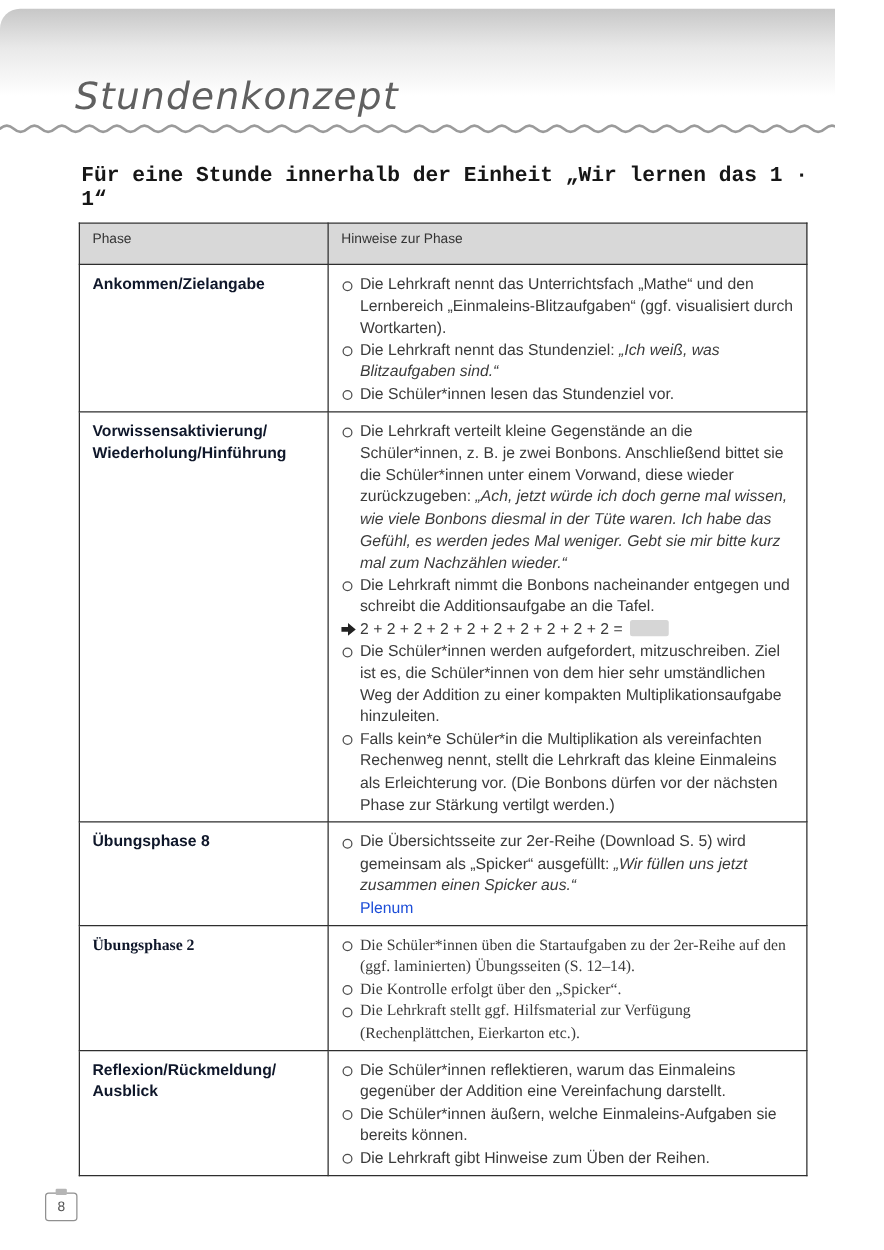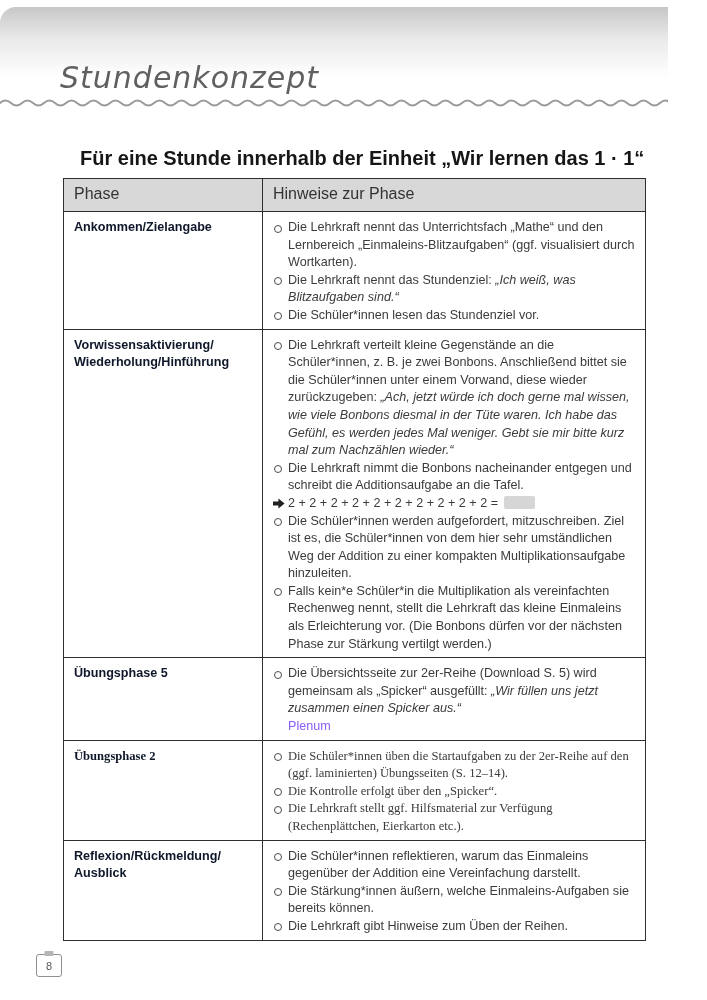--- a/index.html
+++ b/index.html
@@ -15,47 +15,47 @@
     border-radius:16px 16px 0 0;
   }
   .section-title {
     position:absolute; left:60px; top:60px; margin:0;
     font-family:"DejaVu Sans", sans-serif;
     font-size:30px; font-weight:400; font-style:italic;
     color:#606060; letter-spacing:1px;
   }
   .wavy {position:absolute; left:0; top:96px;}
   .heading {
-    position:absolute; left:65px; top:132px; margin:15px;
-    font-size:20px; font-weight:700; color:#161616;
+    position:absolute; left:65px; top:132px; margin:0;
+    font-size:17px; font-weight:700; color:#161616;font-family:Liberation Mono, monospace;
   }
   table.phase-table {
     position:absolute; left:63px; top:178px; width:582px;
     border-collapse:collapse; table-layout:fixed;
   }
   .phase-table th, .phase-table td {
     border:1.4px solid #2e2e2e; vertical-align:top; text-align:left;
   }
   .phase-table th {
     background:#d8d8d8; font-weight:400; color:#333333;
-    height:22px; padding:6px 10px 4px 10px; font-size:16px;
+    height:22px; padding:6px 10px 4px 10px; font-size:11px;
   }
   .phase-table td {
     padding:7px 10px 4px 10px;
     font-size:12.6px; line-height:17.6px; color:#3b3b3b;
   }
   td.phase-cell {font-weight:700; color:#0f172a; white-space:pre-line;}
   .hint-item {position:relative; padding-left:15px;}
   .bullet-ring {
     position:absolute; left:1px; top:5.5px; width:6px; height:6px;
     border:1.4px solid #4c4c4c; border-radius:50%;
   }
   .arrow-icon {position:absolute; left:0; top:3.5px;}
   .seg-italic {font-style:italic;}
-  .seg-muted {color:#8b5cf6;}
+  .seg-muted {color:#1d4ed8;}
   .redaction-box {
     display:inline-block; width:31px; height:13px; margin-left:6px;
     background:#d6d6d6; border-radius:2px; vertical-align:-2px;
   }
   .footer {
     position:absolute; left:36px; top:950px;
     display:flex; gap:11px; align-items:flex-start;
   }
   .page-badge {
     position:relative; width:24px; height:21px; margin-top:4px;
@@ -112,40 +112,40 @@
             <div class="hint-item bullet"><span class="bullet-ring"></span><span class="seg-normal">Die Lehrkraft verteilt kleine Gegenstände an die Schüler*innen, z. B. je zwei Bonbons. Anschließend bittet sie die Schüler*innen unter einem Vorwand, diese wieder zurückzugeben: </span><span class="seg-italic">„Ach, jetzt würde ich doch gerne mal wissen, wie viele Bonbons diesmal in der Tüte waren. Ich habe das Gefühl, es werden jedes Mal weniger. Gebt sie mir bitte kurz mal zum Nachzählen wieder.“</span></div>
             <div class="hint-item bullet"><span class="bullet-ring"></span><span class="seg-normal">Die Lehrkraft nimmt die Bonbons nacheinander entgegen und schreibt die Additionsaufgabe an die Tafel.</span></div>
             <div class="hint-item arrow"><svg class="arrow-icon" width="12" height="11" viewBox="0 0 12 11">
                 <path d="M0 3.6 h5.4 V0.4 L11.6 5.5 5.4 10.6 V7.4 H0 Z" fill="#222"></path>
               </svg><span class="seg-normal">2 + 2 + 2 + 2 + 2 + 2 + 2 + 2 + 2 + 2 =</span><span class="redaction-box"></span></div>
             <div class="hint-item bullet"><span class="bullet-ring"></span><span class="seg-normal">Die Schüler*innen werden aufgefordert, mitzuschreiben. Ziel ist es, die Schüler*innen von dem hier sehr umständlichen Weg der Addition zu einer kompakten Multiplikationsaufgabe hinzuleiten.</span></div>
             <div class="hint-item bullet"><span class="bullet-ring"></span><span class="seg-normal">Falls kein*e Schüler*in die Multiplikation als vereinfachten Rechenweg nennt, stellt die Lehrkraft das kleine Einmaleins als Erleichterung vor. (Die Bonbons dürfen vor der nächsten Phase zur Stärkung vertilgt werden.)</span></div>
           </td>
         </tr>
         <tr style="height: 82px;">
-          <td class="phase-cell">Übungsphase 5</td>
+          <td class="phase-cell">Übungsphase 8</td>
           <td>
             <div class="hint-item bullet"><span class="bullet-ring"></span><span class="seg-normal">Die Übersichtsseite zur 2er-Reihe (Download S. 5) wird gemeinsam als „Spicker“ ausgefüllt: </span><span class="seg-italic">„Wir füllen uns jetzt zusammen einen Spicker aus.“</span></div>
             <div class="hint-item plain"><span class="seg-muted">Plenum</span></div>
           </td>
         </tr>
         <tr style="height: 90px; font-family: Liberation Serif, serif;">
           <td class="phase-cell">Übungsphase 2</td>
           <td>
             <div class="hint-item bullet"><span class="bullet-ring"></span><span class="seg-normal">Die Schüler*innen üben die Startaufgaben zu der 2er-Reihe auf den (ggf. laminierten) Übungsseiten (S. 12–14).</span></div>
             <div class="hint-item bullet"><span class="bullet-ring"></span><span class="seg-normal">Die Kontrolle erfolgt über den „Spicker“.</span></div>
             <div class="hint-item bullet"><span class="bullet-ring"></span><span class="seg-normal">Die Lehrkraft stellt ggf. Hilfsmaterial zur Verfügung (Rechenplättchen, Eierkarton etc.).</span></div>
           </td>
         </tr>
         <tr style="height: 98px;">
           <td class="phase-cell">Reflexion/Rückmeldung/
 Ausblick</td>
           <td>
             <div class="hint-item bullet"><span class="bullet-ring"></span><span class="seg-normal">Die Schüler*innen reflektieren, warum das Einmaleins gegenüber der Addition eine Vereinfachung darstellt.</span></div>
-            <div class="hint-item bullet"><span class="bullet-ring"></span><span class="seg-normal">Die Stärkung*innen äußern, welche Einmaleins-Aufgaben sie bereits können.</span></div>
+            <div class="hint-item bullet"><span class="bullet-ring"></span><span class="seg-normal">Die Schüler*innen äußern, welche Einmaleins-Aufgaben sie bereits können.</span></div>
             <div class="hint-item bullet"><span class="bullet-ring"></span><span class="seg-normal">Die Lehrkraft gibt Hinweise zum Üben der Reihen.</span></div>
           </td>
         </tr>
       </tbody>
   </table>
 
   <div class="footer">
     <div class="page-badge">
       <span>8</span>
     </div>

